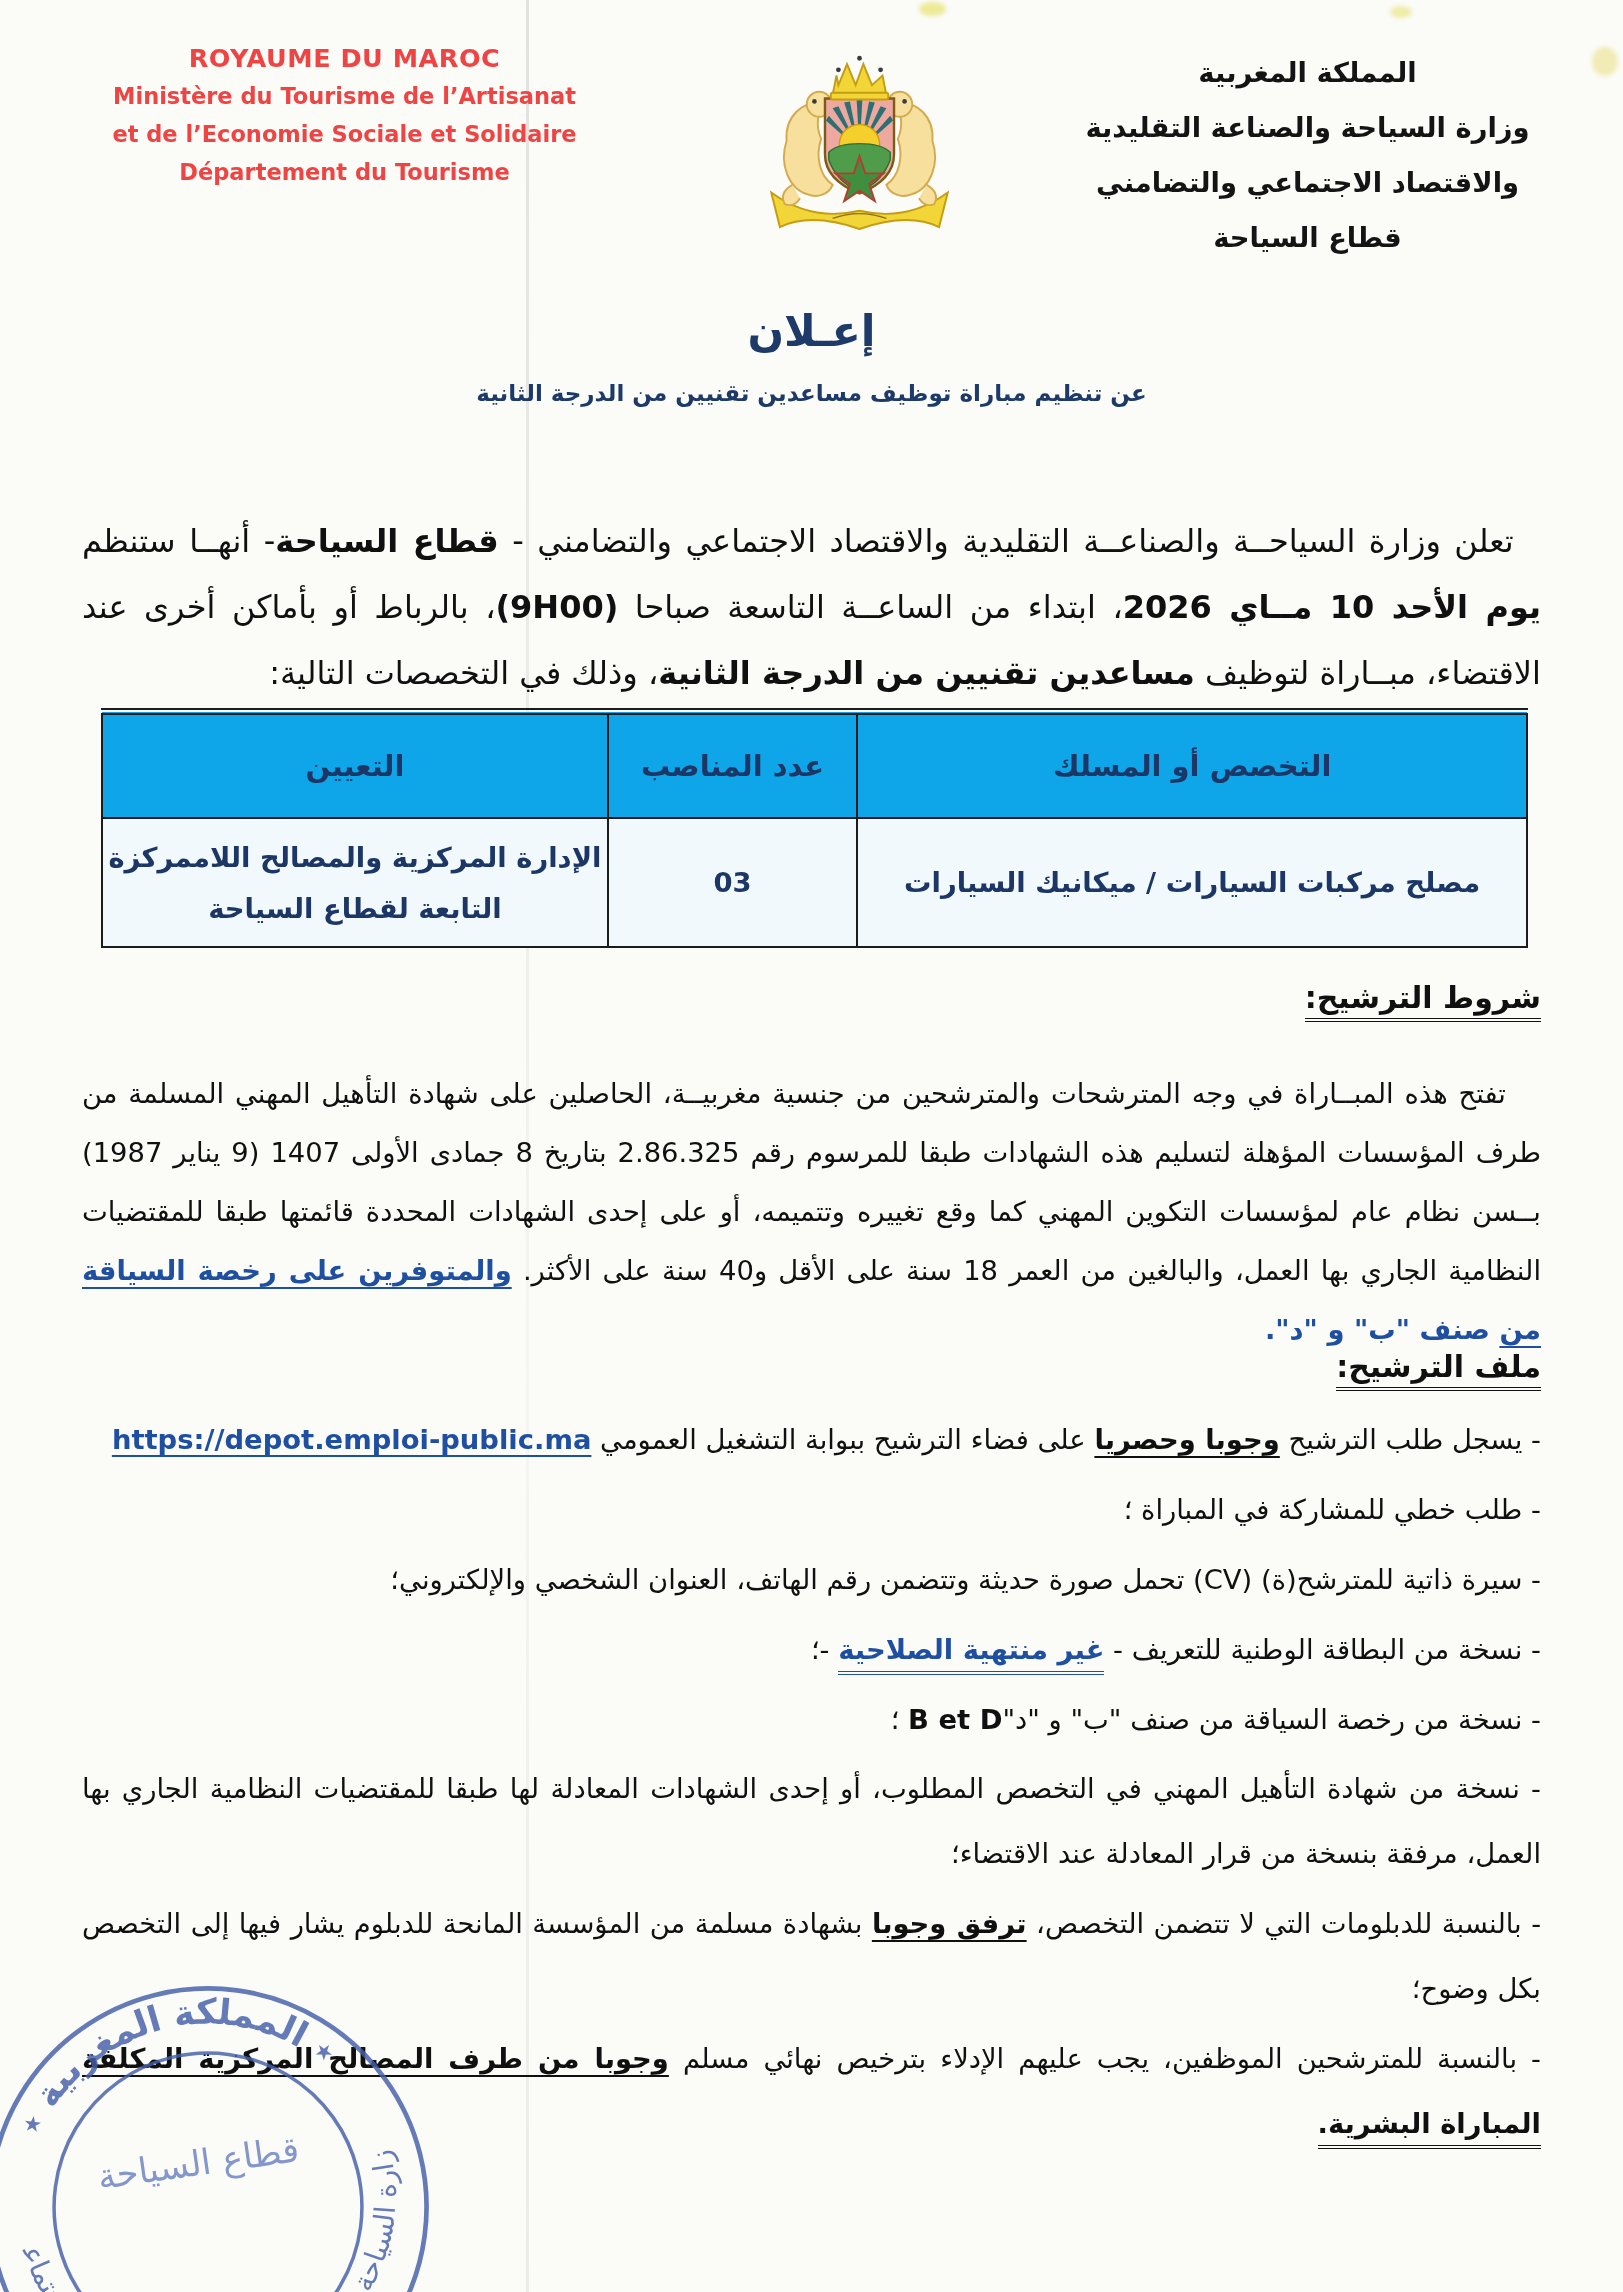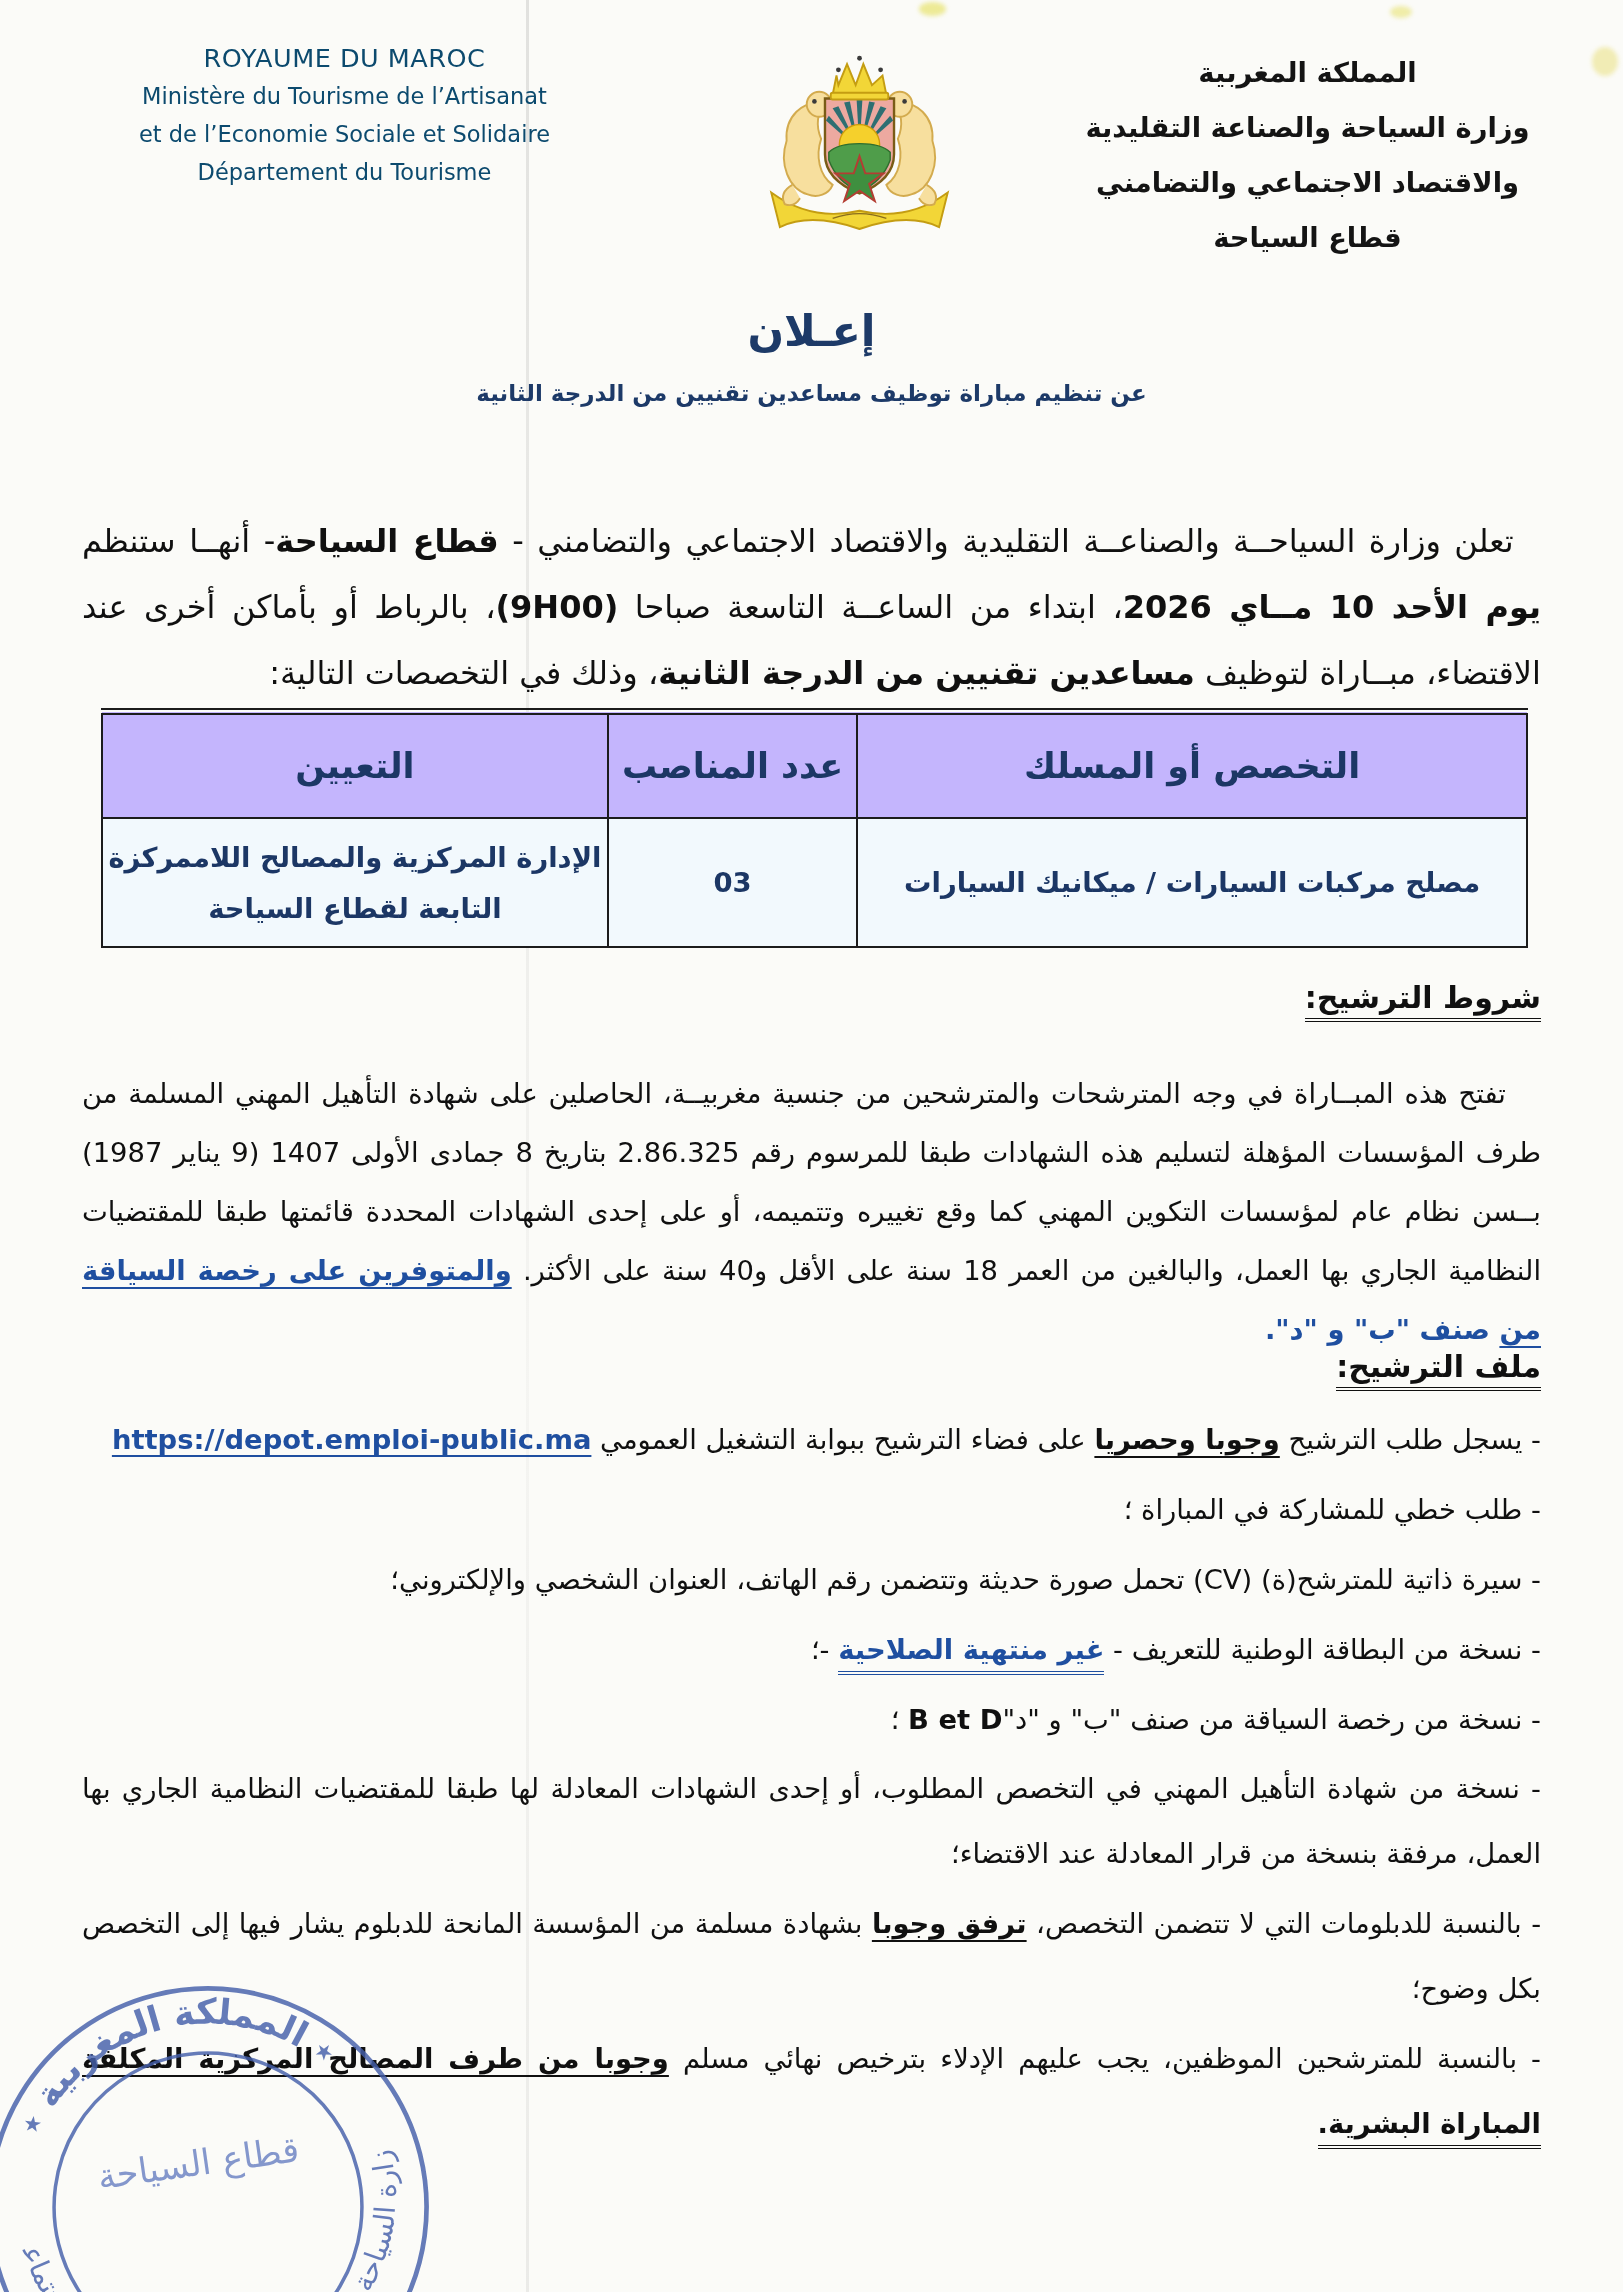--- a/index.html
+++ b/index.html
@@ -15,21 +15,21 @@
   
   .fold-line{position:absolute;left:526px;top:0;width:2.9px;height:100%;
     background:linear-gradient(to bottom, rgba(90,90,90,.16), rgba(90,90,90,.04) 60%, rgba(90,90,90,.10));}
   .smudge{position:absolute;border-radius:50%;filter:blur(2px);}
   .smudge.s1{left:919px;top:2px;width:27.4px;height:13.7px;background:rgba(226,220,70,.55);}
   .smudge.s2{left:1390px;top:5.9px;width:21.6px;height:11.8px;background:rgba(226,220,70,.45);}
   .smudge.s3{left:1592px;top:47px;width:25.5px;height:29px;background:rgba(228,214,80,.40);}
 
   
   .header-fr{position:absolute;left:76px;top:39px;width:537px;text-align:center;
-    font-weight:normal;font-size:22.5px;line-height:38px;color:#0c4a6e;}
+    font-weight:bold;font-size:22.5px;line-height:38px;color:#ef4444;}
   .header-fr .fr-line1{font-size:25.5px;letter-spacing:0.5px;}
   .emblem{position:absolute;left:743px;top:41px;width:233px;height:211px;}
   .header-ar{position:absolute;right:29px;top:45px;width:573px;text-align:center;
     direction:rtl;font-weight:bold;font-size:27.4px;line-height:55px;color:#141414;}
 
   
   .title-main{position:absolute;left:0;top:306px;width:100%;text-align:center;
     direction:rtl;font-size:43px;font-weight:bold;color:#1d3a68;}
   .title-sub{position:absolute;left:0;top:380px;width:100%;text-align:center;
     direction:rtl;font-size:23px;font-weight:bold;color:#1d3a68;}
@@ -38,21 +38,21 @@
   .intro{position:absolute;right:82px;left:82px;top:476px;
     direction:rtl;text-align:justify;font-size:32px;line-height:66px;color:#101010;
     text-indent:27.4px;}
   .b{font-weight:bold;}
 
   
   .tbl-wrap{position:absolute;left:101px;right:95px;top:708px;}
   table.specialties{width:100%;border-collapse:collapse;direction:rtl;
     border:2.9px solid #1c1c1c;border-top:7.8px double #1c1c1c;}
   table.specialties th, table.specialties td{border:2.9px solid #1c1c1c;}
-  table.specialties th{background:#c4b5fd;color:#1c3765;font-weight:bold;font-size:35px;height:100px;}
+  table.specialties th{background:#0ea5e9;color:#1c3765;font-weight:bold;font-size:29px;height:100px;}
   table.specialties td{background:#f2f9fd;color:#1c3765;font-size:27.4px;font-weight:bold;
     height:125px;text-align:center;vertical-align:middle;line-height:51px;}
   th.col-spec{width:47%;}
   th.col-num{width:17.5%;}
   th.col-assign{width:35.5%;}
 
   
   .sec-heading{position:absolute;right:82px;direction:rtl;font-size:30px;font-weight:bold;color:#101010;}
   .sec-heading .u{display:inline-block;border-bottom:4.9px double #101010;padding-bottom:2.9px;}
   .cond-head{top:980px;}

